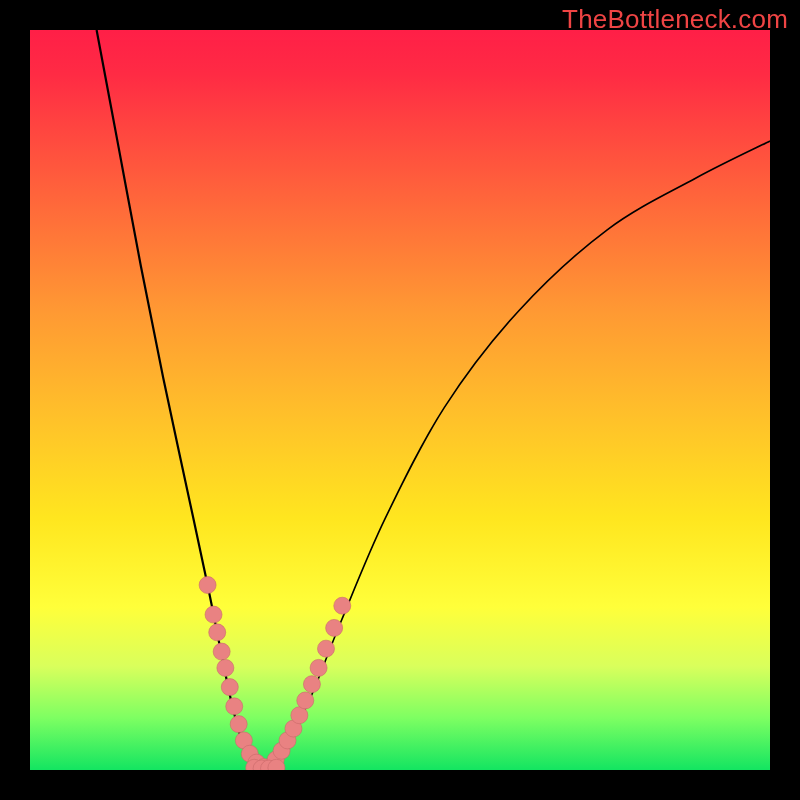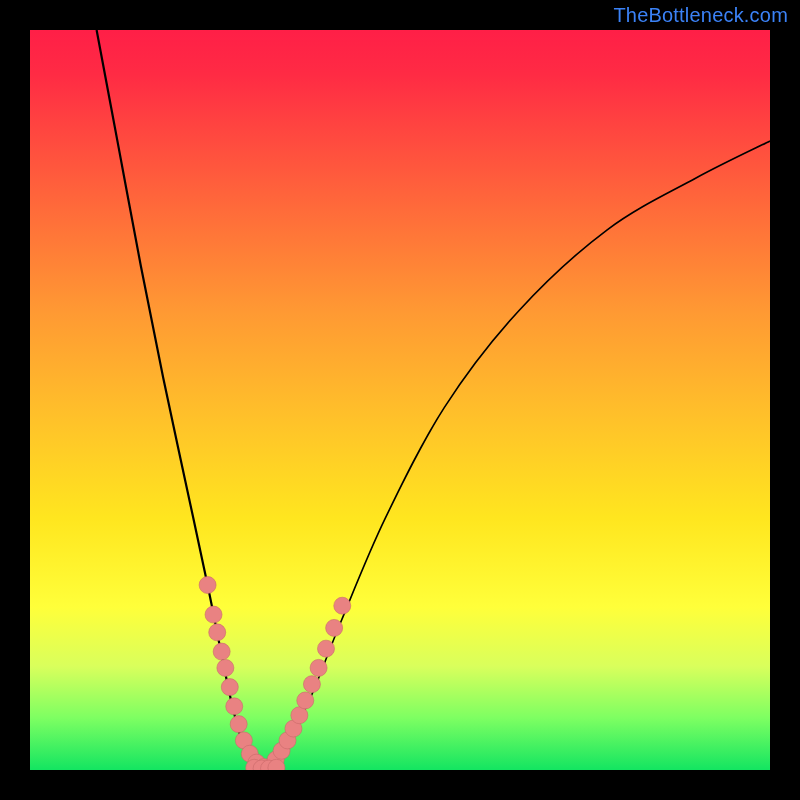--- a/index.html
+++ b/index.html
@@ -36,22 +36,22 @@
       #ffff3a 78%,
       #d9ff5c 86%,
       #7dff62 93%,
       #13e561 100%
     );
   }
   .watermark {
     position: absolute;
     top: 4px;
     right: 12px;
-    color: #3b82f6;
-    font-size: 20px;
+    color: #ef4444;
+    font-size: 26px;
     letter-spacing: 0.2px;
     font-weight: 400;
   }
   svg.curves {
     position: absolute;
     top: 0;
     left: 0;
   }
   .dot {
     fill: #e98282;

